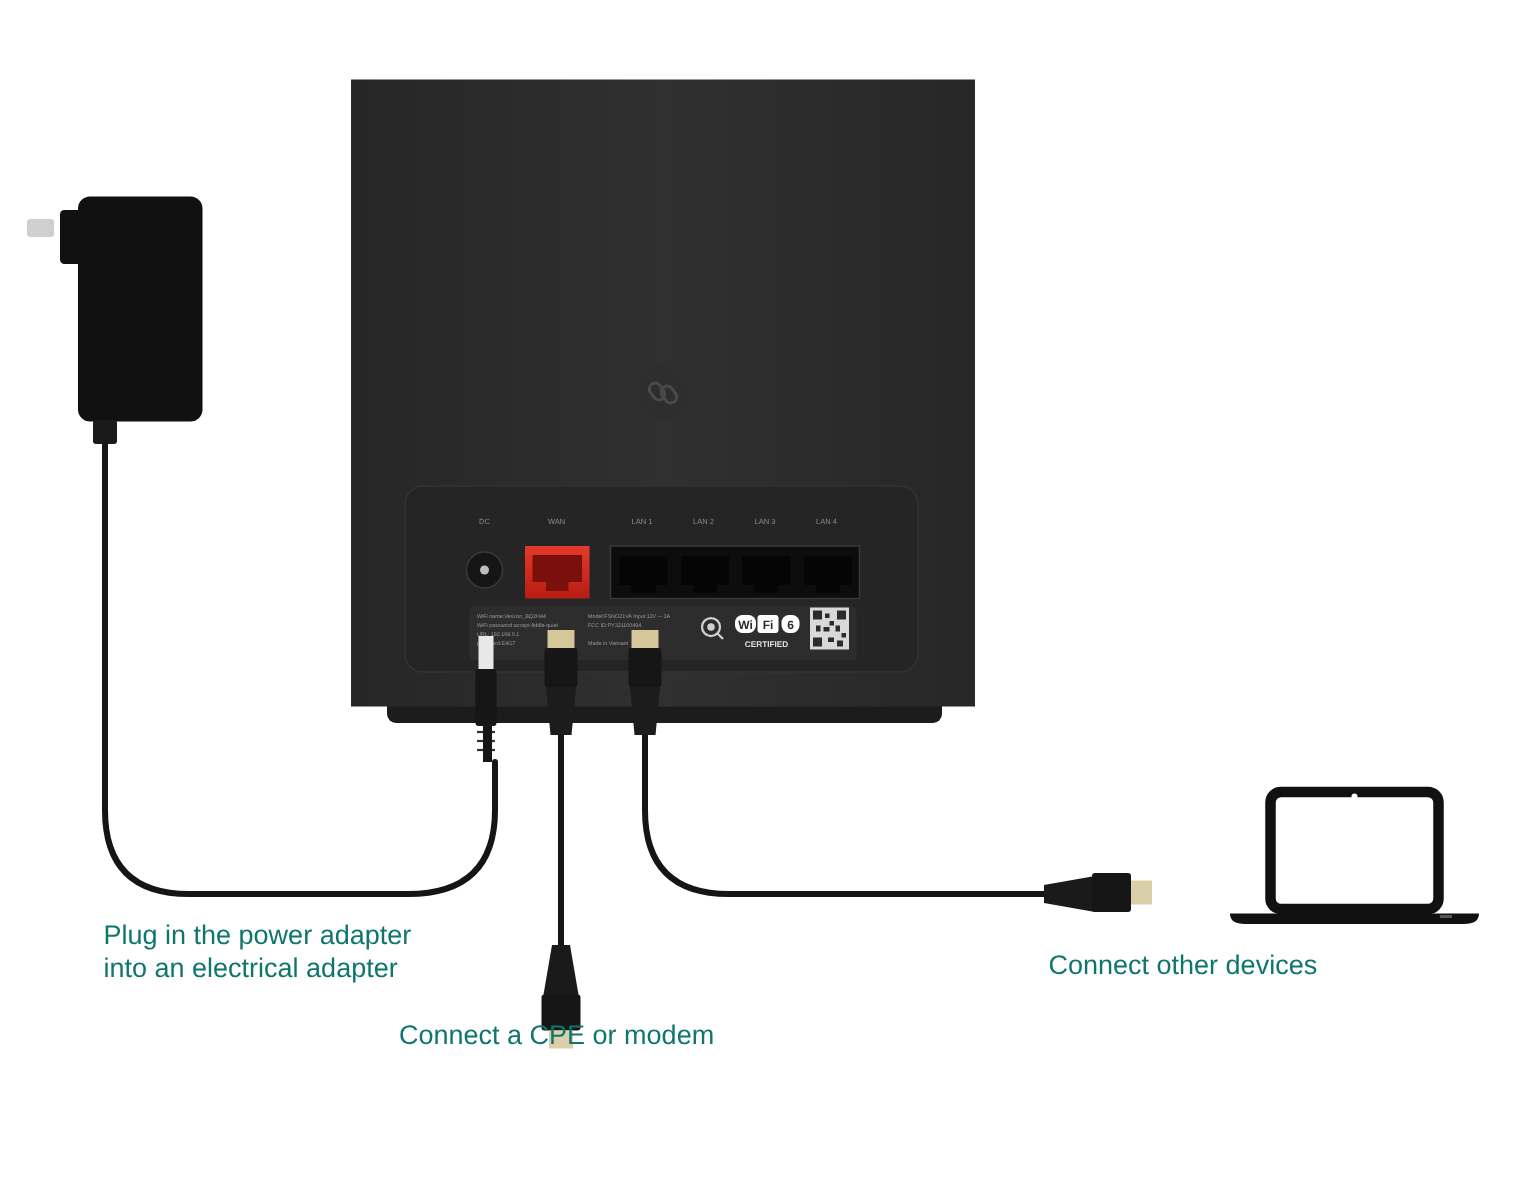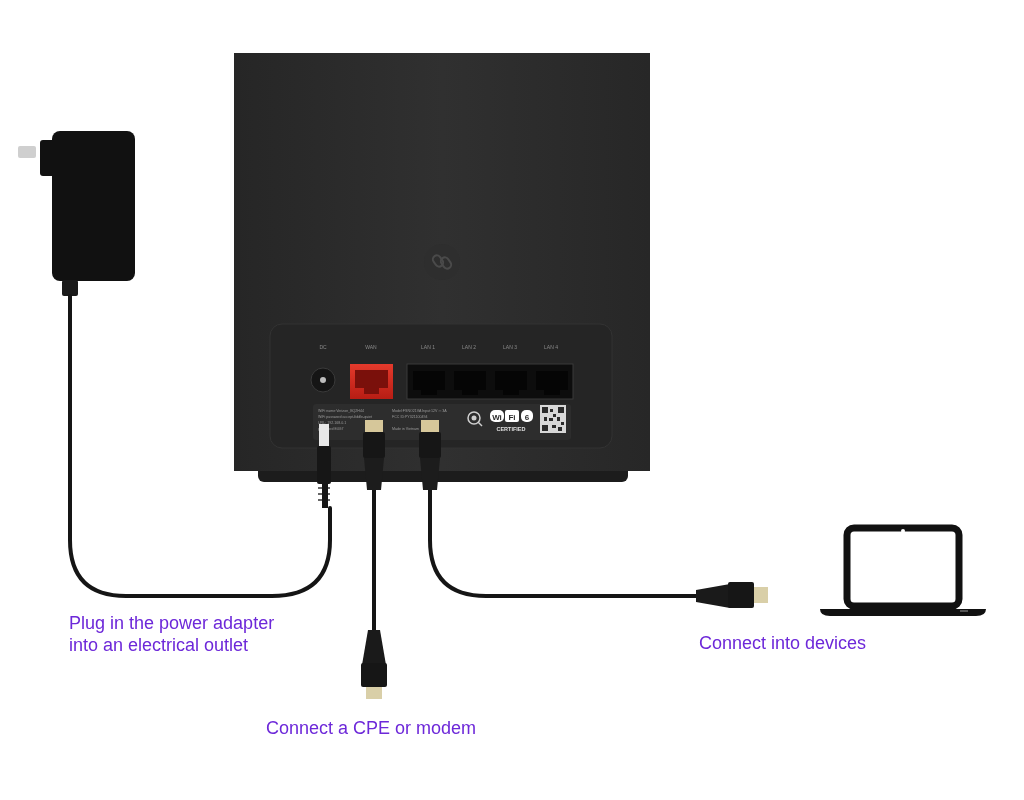--- a/index.html
+++ b/index.html
@@ -1,18 +1,18 @@
 <!DOCTYPE html>
 <html><head>
   <meta charset="utf-8">
   <style>
     html, body { margin: 0; padding: 0; background: #ffffff; }
     body { width: 1024px; height: 800px; position: relative; overflow: hidden; font-family: "Liberation Sans", sans-serif; }
     svg.scene { position: absolute; left: 0; top: 0; }
-    .caption { position: absolute; color: #6d28d9; font-family: "Liberation Sans", sans-serif; font-size: 18px; line-height: 22px; }
+    .caption { position: absolute; color: #0f766e; font-family: "Liberation Sans", sans-serif; font-size: 18px; line-height: 22px; }
     .caption span { display: block; }
     .port-label { font-family: "Liberation Sans", sans-serif; font-size: 5px; fill: #8a8a8a; }
     .sticker-text { font-family: "Liberation Sans", sans-serif; font-size: 3.6px; fill: #9a9a9a; }
   </style>
 </head>
 <body>
 
 <svg class="scene" width="1024" height="800" viewBox="0 0 1024 800">
   <defs>
     <linearGradient id="bodyGrad" x1="0" y1="0" x2="1" y2="0">
@@ -166,20 +166,20 @@
   <g>
     <rect x="847" y="528" width="112" height="78" rx="7" fill="none" stroke="#111" stroke-width="7"></rect>
     <circle cx="903" cy="531" r="2" fill="#fff"></circle>
     <path d="M820 609 L986 609 Q986 616 976 616 L830 616 Q820 616 820 609 Z" fill="#111"></path>
     <rect x="960" y="610" width="8" height="2" fill="#555"></rect>
   </g>
 </svg>
 
 <div class="caption" style="left:69px; top:612px;">
   <span>Plug in the power adapter</span>
-  <span>into an electrical outlet</span>
+  <span>into an electrical adapter</span>
 </div>
-<div class="caption" style="left:266px; top:717px;">
+<div class="caption" style="left:266px; top:679px;">
   <span>Connect a CPE or modem</span>
 </div>
 <div class="caption" style="left:699px; top:632px;">
-  <span>Connect into devices</span>
+  <span>Connect other devices</span>
 </div>
 
 </body></html>

